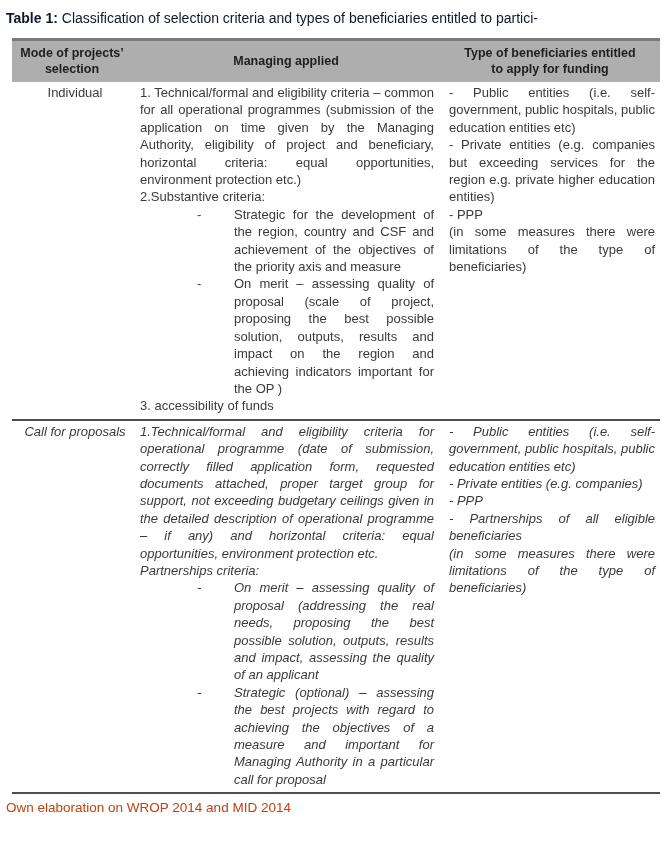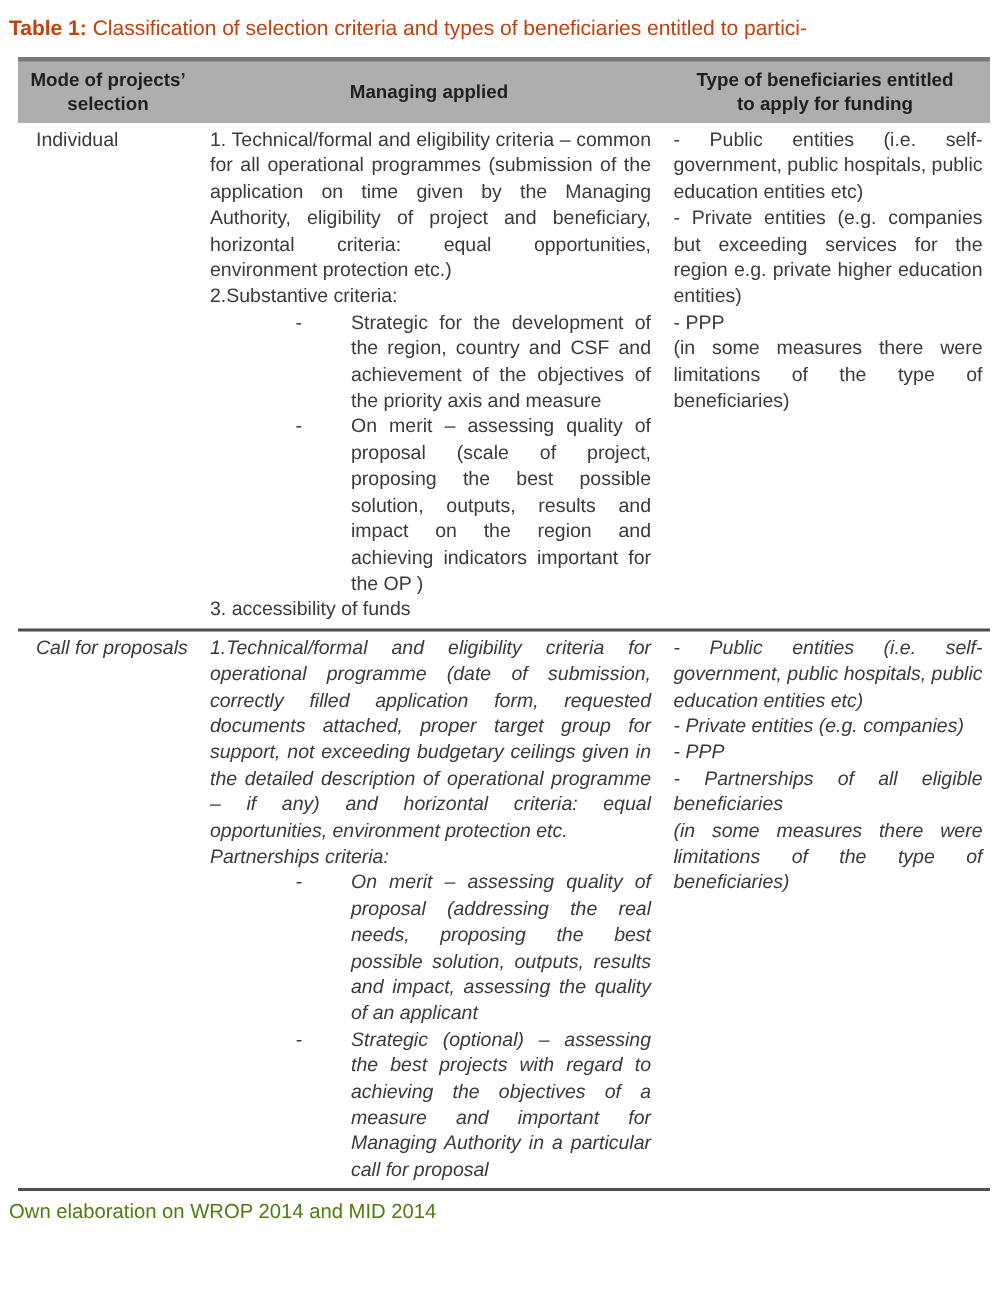--- a/index.html
+++ b/index.html
@@ -5,21 +5,21 @@
   * { margin: 0; padding: 0; box-sizing: border-box; }
   html, body { background: #ffffff; }
   body {
     width: 672px; height: 865px; overflow: hidden;
     font-family: "Liberation Sans", sans-serif;
     color: #3a3a3a;
   }
   .page { padding: 6px 12px 0 5px; }
 
   .caption {
-    font-size: 14px; line-height: 21px; color: #c2410c;
+    font-size: 14px; line-height: 21px; color: #0f172a;
     margin: 2px 0 9px 1px;
   }
   .caption-line { display: block; white-space: nowrap; }
   .caption b { font-weight: bold; }
   .caption sup { font-size: 9.5px; vertical-align: super; line-height: 0; }
 
   table.main {
     margin-left: 7px;
     width: 648px;
     border-collapse: collapse;
@@ -44,29 +44,29 @@
   th .hline { display: block; white-space: nowrap; }
 
   tbody tr + tr td { border-top: 2px solid var(--table-border, #4f4f4f); font-style: italic; }
 
   td {
     vertical-align: top;
     font-size: 13px;
     line-height: 17.4px;
     padding: 2px 6px 4px 8px;
   }
-  td.mode { padding-left: 12px; }
+  td.mode { padding-left: 12px; text-align: center; }
   td.criteria { text-align: justify; padding-left: 8px; padding-right: 6px; }
   td.beneficiaries { text-align: justify; padding-left: 9px; padding-right: 5px; }
 
   .c-bullet { position: relative; padding-left: 94px; }
   .c-bullet .dash { position: absolute; left: 57px; top: 0; }
 
   .source-note {
-    font-size: 13.5px; line-height: 18px; color: #4d7c0f;
+    font-size: 13.5px; line-height: 18px; color: #c2410c;
     margin: 5px 0 0 1px;
   }
 </style>
 </head>
 <body>
 
 <div class="page">
 
   <p class="caption">
     <span class="caption-line"><b>Table 1:</b><span> Classification of selection criteria and types of beneficiaries entitled to partici-</span></span>

